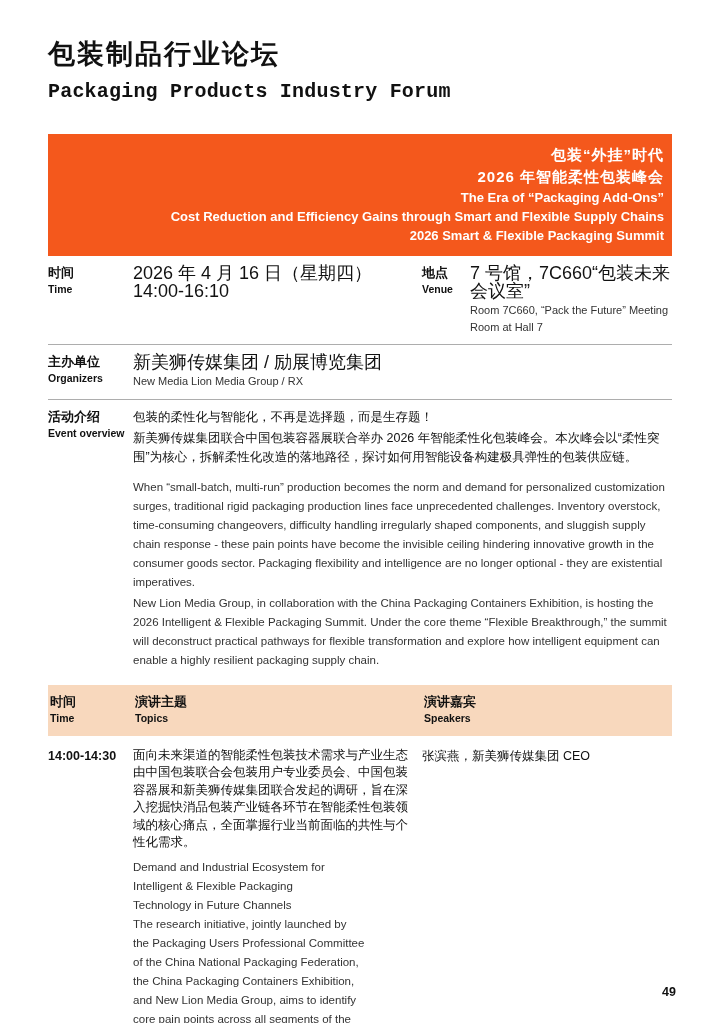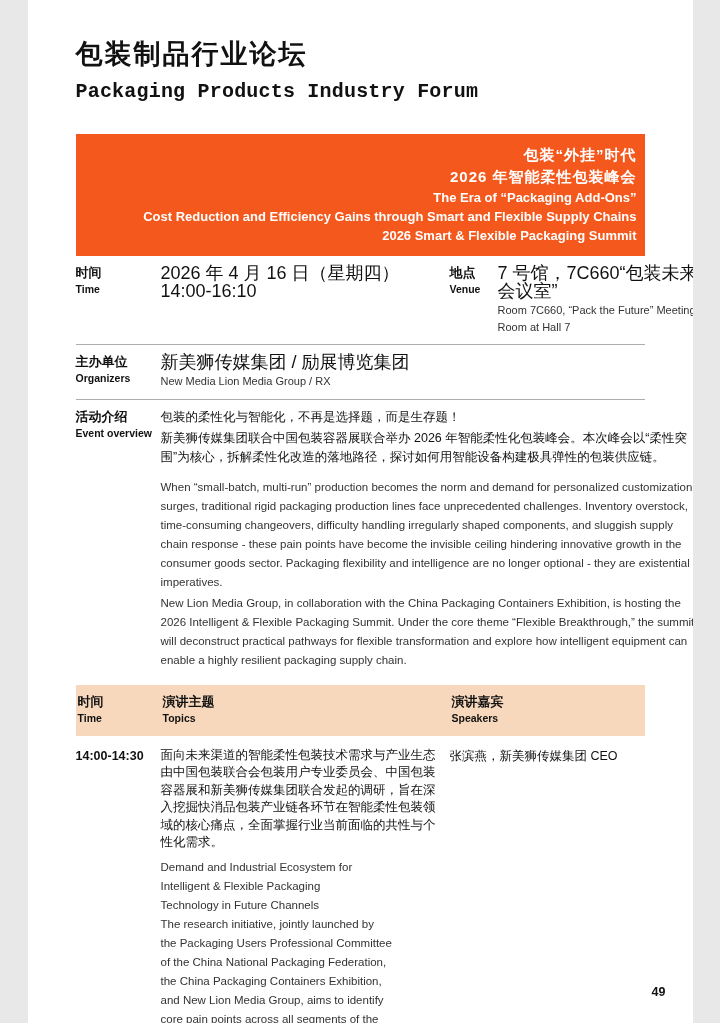--- a/index.html
+++ b/index.html
@@ -6,21 +6,21 @@
     --accent:#F4581C;
     --peach:#F8D8BD;
     --divider:#ADADAD;
     --ink:#111111;
     --ink-soft:#333333;
   }
   *{box-sizing:border-box;margin:0;padding:0;}
   html,body{background:#e8e8e8;}
   body{font-family:"Liberation Sans","DejaVu Sans",sans-serif;color:var(--ink);}
   .page{
-    position:relative;width:665px;height:1023px;background:#ffffff;
+    position:relative;width:720px;height:1023px;background:#ffffff;
     margin:0 auto;overflow:hidden;
   }
   .content{padding:38px 48px 0;}
   .title-zh{font-size:27px;font-weight:800;letter-spacing:2px;line-height:32px;}
   .title-en{font-size:20px;font-weight:800;letter-spacing:0.2px;line-height:24px;margin-top:10px;font-family:Liberation Mono, monospace;}
   .banner{
     margin-top:30px;background:var(--accent);color:#ffffff;text-align:right;
     padding:10px 8px 11px;
   }
   .banner .b-zh{font-size:15px;font-weight:800;line-height:22px;letter-spacing:1px;}
@@ -40,21 +40,21 @@
   .sched-head .cell{padding-left:2px;}
   .sched-row{padding:11px 0 14px;}
   .time-cell{font-size:12.5px;font-weight:700;line-height:18px;}
   .topic-cell{padding-right:10px;}
   .topic-title-zh{font-size:12.5px;line-height:17.5px;}
   .topic-desc-zh{font-size:12.5px;line-height:17.5px;}
   .topic-title-en{font-size:11.5px;line-height:19px;color:var(--ink-soft);margin-top:6px;max-width:218px;}
   .topic-desc-en{font-size:11.5px;line-height:19px;color:var(--ink-soft);max-width:232px;}
   .speaker-zh{font-size:12.5px;line-height:18px;}
   .speaker-en{font-size:11px;line-height:17px;color:var(--ink-soft);margin-top:2px;}
-  .page-number{position:absolute;right:27px;bottom:24px;font-size:12.5px;font-weight:800;}
+  .page-number{position:absolute;right:44px;bottom:24px;font-size:12.5px;font-weight:800;}
 </style>
 </head>
 <body>
 
 <div class="page">
   <div class="content">
 
     <header>
       <div class="title-zh">包装制品行业论坛</div>
       <div class="title-en">Packaging Products Industry Forum</div>

